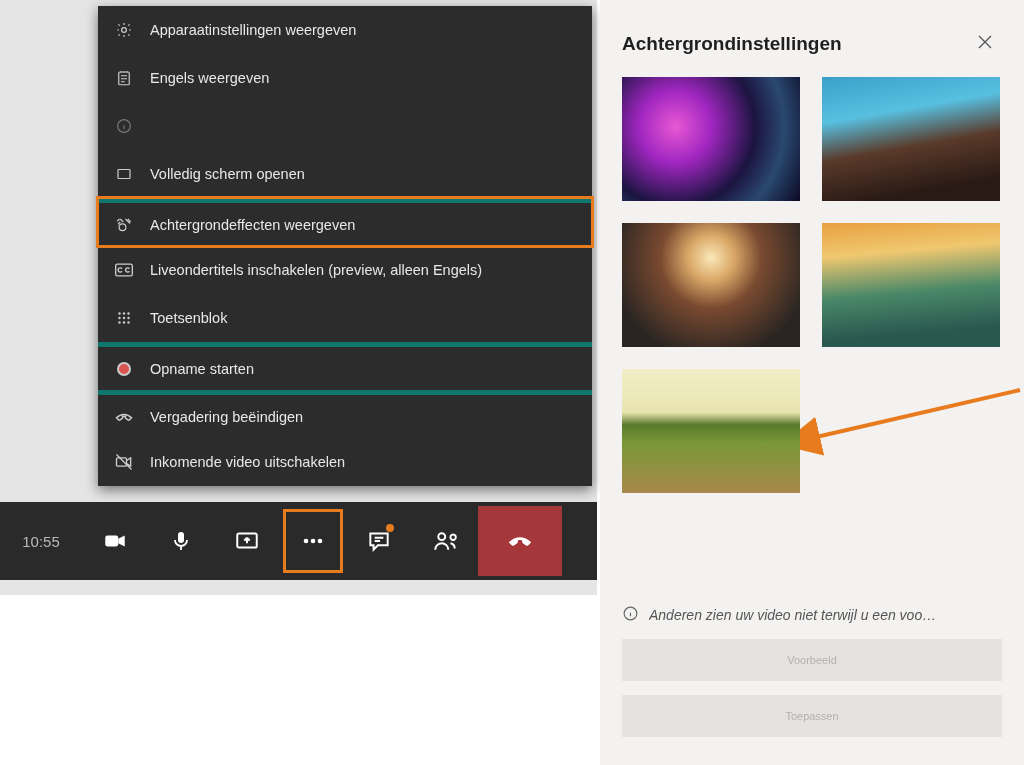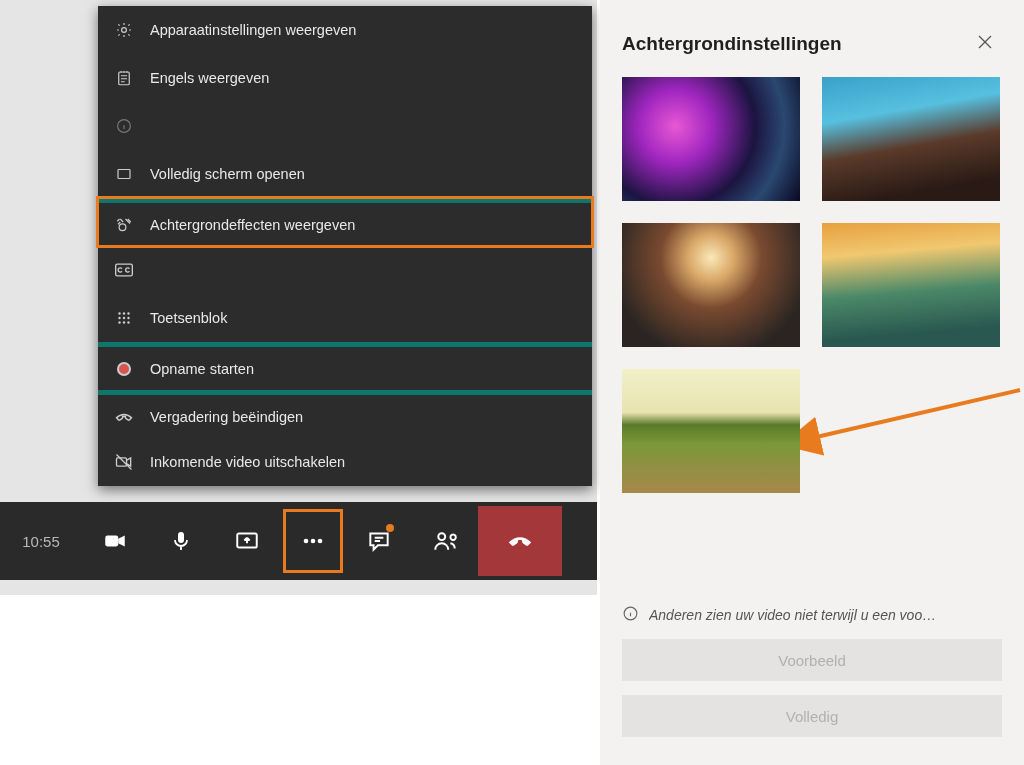--- a/index.html
+++ b/index.html
@@ -156,21 +156,21 @@
     white-space: nowrap;
     overflow: hidden;
     text-overflow: ellipsis;
     font-style: italic;
   }
   .panel-btn {
     margin: 0 22px 14px 22px;
     height: 42px;
     background: #e4e3e2;
     color: #b3b1af;
-    font-size: 15px;
+    font-size: 11px;
     display: flex;
     align-items: center;
     justify-content: center;
     cursor: default;
   }
   .arrow-annot {
     position: absolute;
     pointer-events: none;
   }
   
@@ -245,20 +245,21 @@
       <span>Achtergrondeffecten weergeven</span>
     </div>
 
     <div class="menu-item">
       <span class="icon">
         <svg width="22" height="16" viewBox="0 0 24 18" fill="none" stroke="#ccc" stroke-width="1.6">
           <rect x="2" y="2" width="20" height="14" rx="2"></rect>
           <path d="M9.5 7.5C9 6.8 8.2 6.5 7.5 6.5 6 6.5 5 7.6 5 9s1 2.5 2.5 2.5c.7 0 1.5-.3 2-1M18.5 7.5c-.5-.7-1.3-1-2-1-1.5 0-2.5 1.1-2.5 2.5s1 2.5 2.5 2.5c.7 0 1.5-.3 2-1"></path>
         </svg>
       </span>
+      <span>Liveondertitels inschakelen (preview, alleen Engels)</span>
     </div>
 
     <div class="menu-item">
       <span class="icon">
         <svg width="18" height="18" viewBox="0 0 24 24" fill="#ccc">
           <circle cx="6" cy="6" r="1.6"></circle>
             <circle cx="12" cy="6" r="1.6"></circle>
             <circle cx="18" cy="6" r="1.6"></circle>
           <circle cx="6" cy="12" r="1.6"></circle>
             <circle cx="12" cy="12" r="1.6"></circle>
@@ -370,21 +371,21 @@
     <span>
       <svg width="17" height="17" viewBox="0 0 24 24" fill="none" stroke="#666" stroke-width="1.6">
           <circle cx="12" cy="12" r="9"></circle>
           <path d="M12 8v.1M12 11v5"></path>
         </svg>
     </span>
     <span class="txt">Anderen zien uw video niet terwijl u een voo…</span>
   </div>
 
   <div class="panel-btn">Voorbeeld</div>
-  <div class="panel-btn" style="margin-bottom:28px">Volledig</div>
+  <div class="panel-btn" style="margin-bottom:28px">Toepassen</div>
 </div>
 
 <svg class="arrow-annot" style="left:800px; top:380px;" width="230" height="90">
   <defs>
     <marker id="ah" markerWidth="12" markerHeight="12" refX="2" refY="5" orient="auto">
       <path d="M0 0 L10 5 L0 10 z" fill="#e97b1f"></path>
     </marker>
   </defs>
   <line x1="220" y1="10" x2="12" y2="58" stroke="#e97b1f" stroke-width="4" marker-end="url(#ah)"></line>
 </svg>

